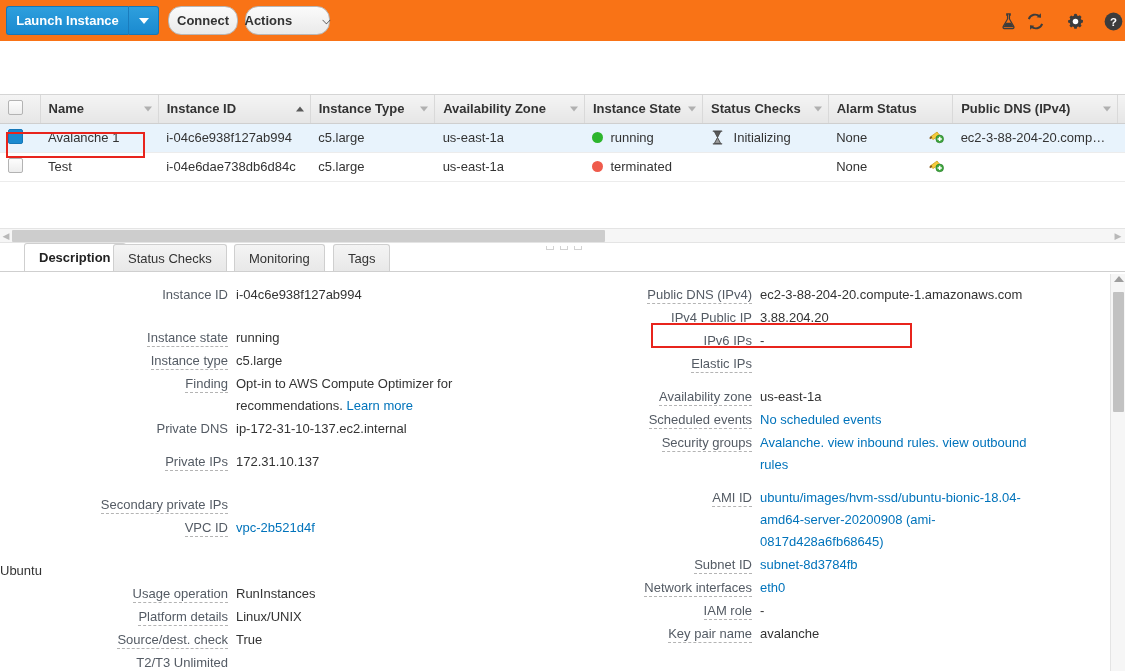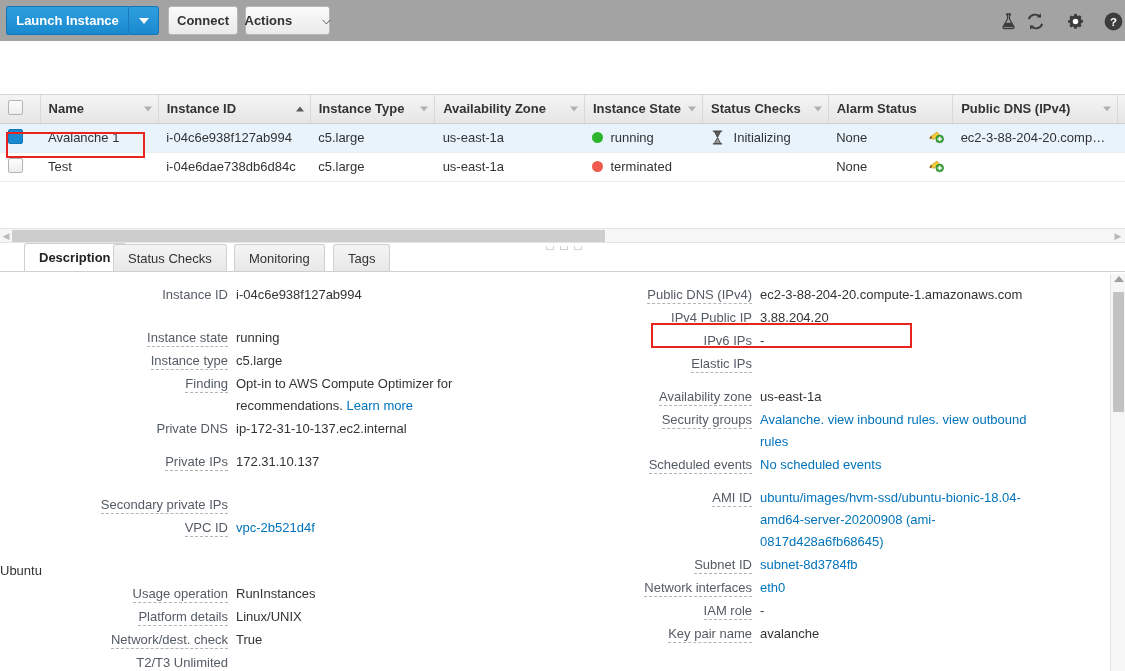--- a/index.html
+++ b/index.html
@@ -8,26 +8,26 @@
     width: 1125px; height: 671px;
     background: #ffffff;
     font-family: "Liberation Sans", sans-serif;
     font-size: 13px;
     color: #333333;
     overflow: hidden;
   }
   
   #toolbar {
     position: absolute; left: 0; top: 0; width: 1125px; height: 54px;
-    background: #a3a3a3;
+    background: #f97316;
     border-bottom: 1px solid #d5d5d5;
   }
   .btn {
     position: absolute; top: 6px; height: 29px;
-    border: 1px solid #b7b7b7; border-radius: 3px;
+    border: 1px solid #b7b7b7; border-radius: 13px;
     background: linear-gradient(#fbfbfb, #eaeaea);
     color: #333; font-weight: bold; font-size: 13px;
     display: flex; align-items: center; justify-content: center;
     cursor: pointer; user-select: none;
   }
   #launch-instance {
     left: 6px; width: 122px;
     background: linear-gradient(#2e9fdd, #1a8ad0);
     border: 1px solid #1577b8; border-right: none;
     border-radius: 3px 0 0 3px; color: #ffffff;
@@ -414,21 +414,21 @@
       </div>
       <div class="drow">
         <div class="dlabel"><span class="tip">Usage operation</span></div>
         <div class="dval">RunInstances</div>
       </div>
       <div class="drow">
         <div class="dlabel"><span class="tip">Platform details</span></div>
         <div class="dval">Linux/UNIX</div>
       </div>
       <div class="drow">
-        <div class="dlabel"><span class="tip">Network/dest. check</span></div>
+        <div class="dlabel"><span class="tip">Source/dest. check</span></div>
         <div class="dval">True</div>
       </div>
       <div class="drow">
         <div class="dlabel"><span class="tip">T2/T3 Unlimited</span></div>
         <div class="dval"></div>
       </div>
     </div>
   <div class="col" id="col-right">
       <div class="drow">
         <div class="dlabel"><span class="tip">Public DNS (IPv4)</span></div>
@@ -445,26 +445,26 @@
       <div class="drow">
         <div class="dlabel"><span class="tip">Elastic IPs</span></div>
         <div class="dval"></div>
       </div>
       <div class="gap-sm"></div>
       <div class="drow">
         <div class="dlabel"><span class="tip">Availability zone</span></div>
         <div class="dval">us-east-1a</div>
       </div>
       <div class="drow">
+        <div class="dlabel"><span class="tip">Scheduled events</span></div>
+        <div class="dval"><a>No scheduled events</a></div>
+      </div>
+      <div class="drow">
         <div class="dlabel"><span class="tip">Security groups</span></div>
         <div class="dval"><a>Avalanche. view inbound rules. view outbound rules</a></div>
-      </div>
-      <div class="drow">
-        <div class="dlabel"><span class="tip">Scheduled events</span></div>
-        <div class="dval"><a>No scheduled events</a></div>
       </div>
       <div class="gap-sm"></div>
       <div class="drow">
         <div class="dlabel"><span class="tip">AMI ID</span></div>
         <div class="dval"><a>ubuntu/images/hvm-ssd/ubuntu-bionic-18.04-amd64-server-20200908 (ami-0817d428a6fb68645)</a></div>
       </div>
       <div class="drow">
         <div class="dlabel"><span class="tip">Subnet ID</span></div>
         <div class="dval"><a>subnet-8d3784fb</a></div>
       </div>

